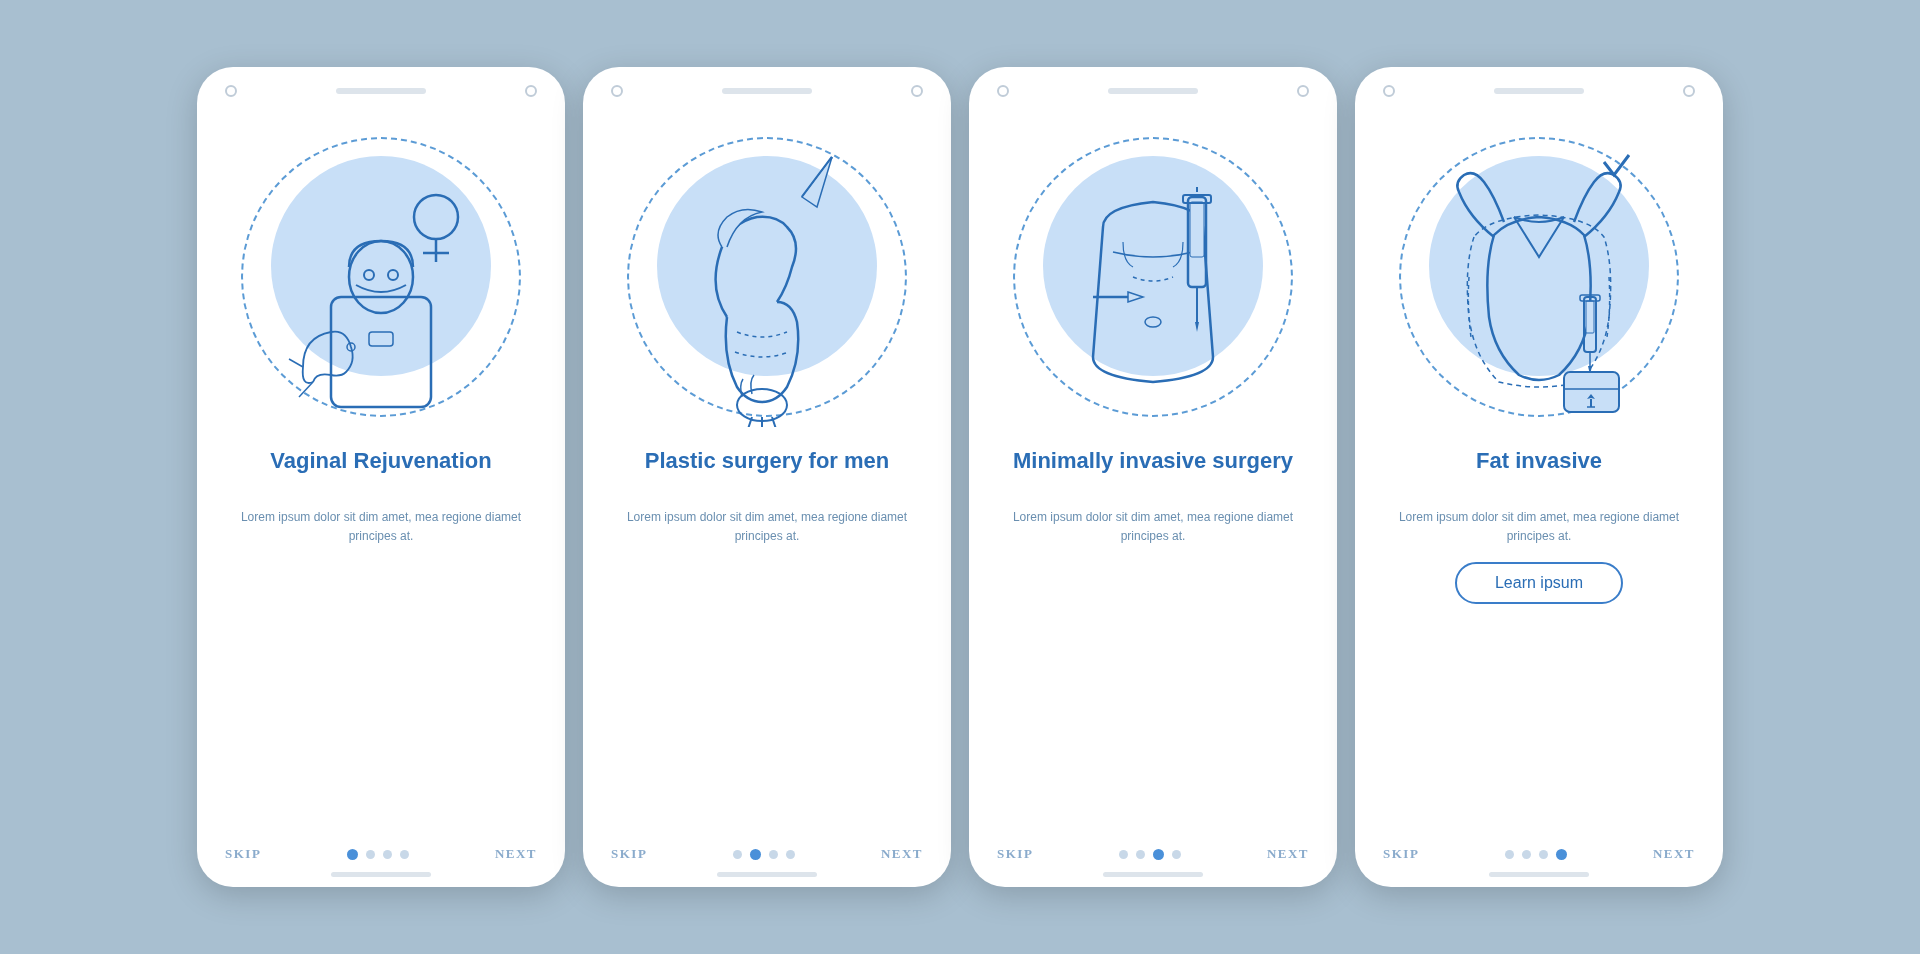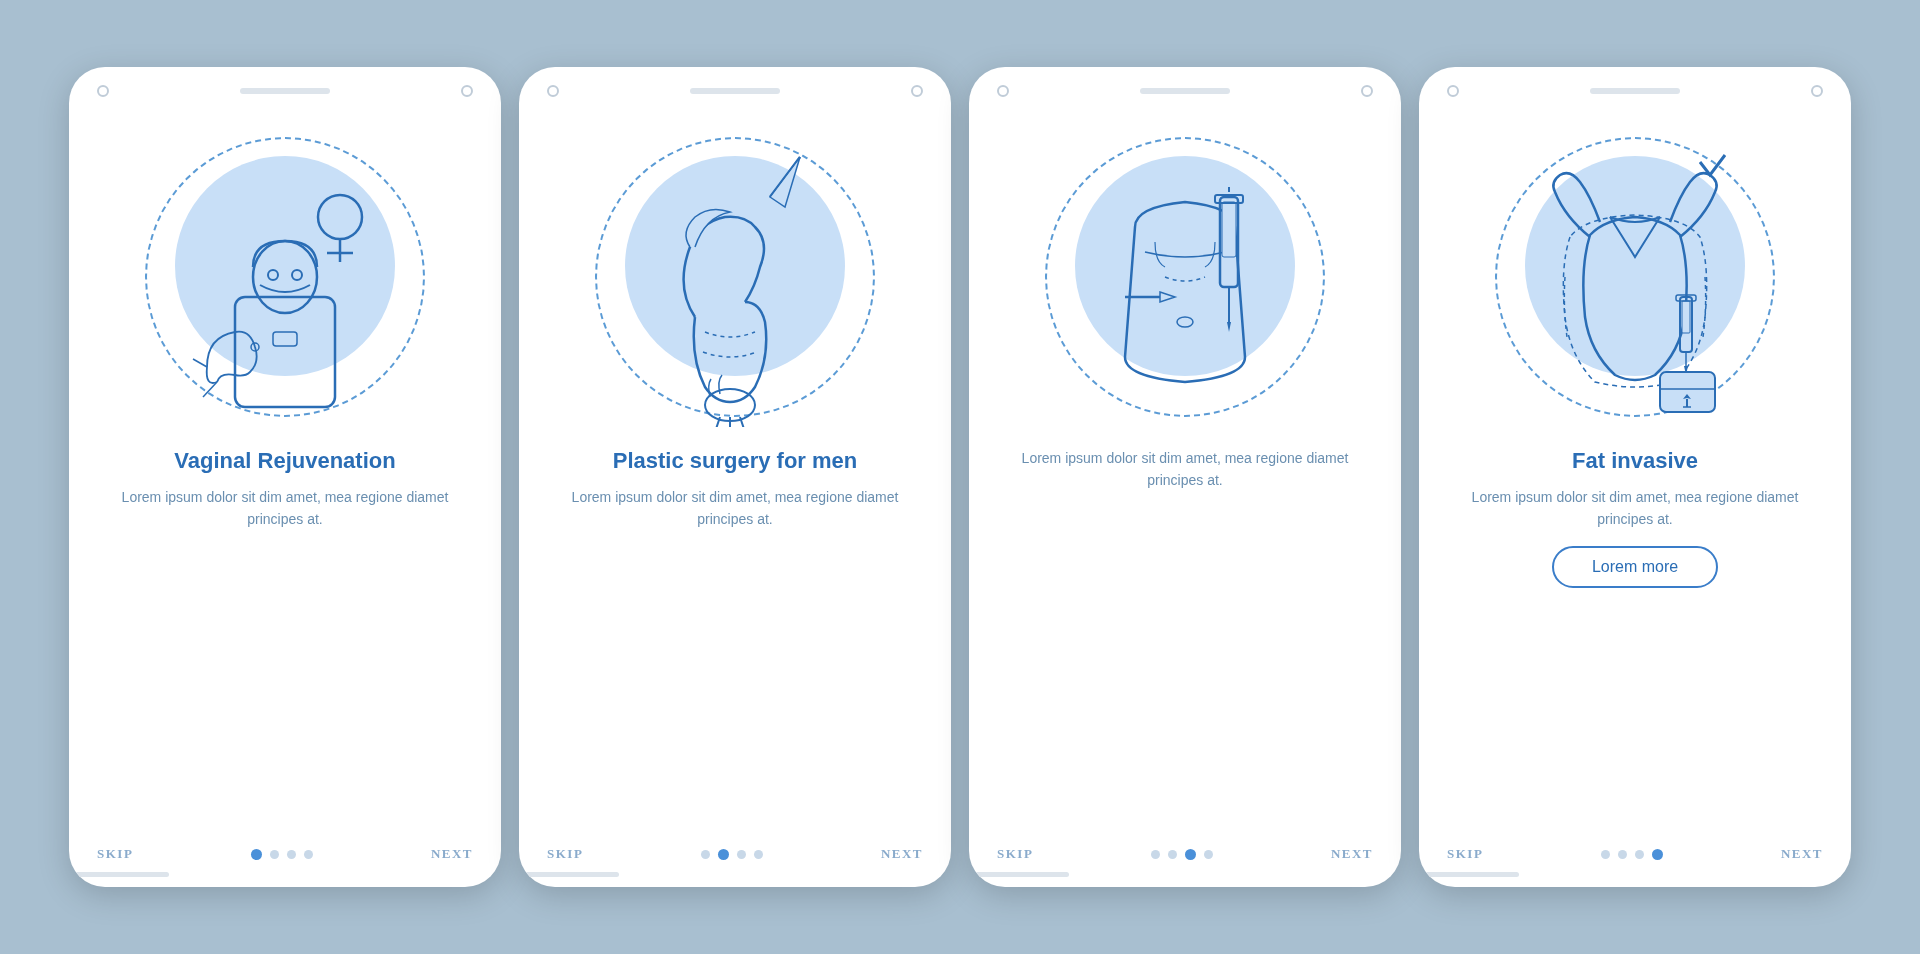--- a/index.html
+++ b/index.html
@@ -15,27 +15,28 @@
       overflow: hidden;
     }
 
     .phones-container {
       display: flex;
       gap: 18px;
       padding: 40px;
     }
 
     .phone {
-      width: 432px;
+      width: 368px;
       height: 820px;
       background: #ffffff;
       border-radius: 36px;
       box-shadow: 0 8px 32px rgba(0,0,0,0.18);
       display: flex;
       flex-direction: column;
+      align-items: center;
       overflow: hidden;
       position: relative;
     }
 
     .phone-top-bar {
       width: 100%;
       display: flex;
       align-items: center;
       justify-content: space-between;
       padding: 18px 28px 10px 28px;
@@ -113,25 +114,26 @@
     .card-title {
       font-size: 22px;
       font-weight: 600;
       color: #2a6db5;
       text-align: center;
       margin-bottom: 10px;
       line-height: 1.3;
     }
 
     .card-desc {
-      font-size: 14px;
+      font-size: 12px;
       color: #6a8fb0;
       text-align: center;
       line-height: 1.6;
       margin-bottom: 16px;
+      margin-top: 22px;
     }
 
     .learn-more-btn {
       border: 2px solid #3a7dc9;
       border-radius: 24px;
       padding: 10px 38px;
       background: transparent;
       color: #2a6db5;
       font-size: 16px;
       cursor: pointer;
@@ -334,20 +336,22 @@
         <path d="M60 160 L95 160" stroke="#2a6db5" stroke-width="2.5"></path>
         <path d="M95 155 L110 160 L95 165 Z" fill="#c8dff7" stroke="#2a6db5" stroke-width="1.5"></path>
 
         <path d="M100 140 Q120 148 140 140" stroke="#2a6db5" stroke-width="1.5" stroke-dasharray="4,4" fill="none"></path>
 
         <ellipse cx="120" cy="185" rx="8" ry="5" fill="none" stroke="#2a6db5" stroke-width="1.5"></ellipse>
       </svg>
     </div>
 
     <div class="phone-content">
+      <div class="card-title">Minimally
+invasive surgery</div>
       <div class="card-desc">Lorem ipsum dolor sit dim amet, mea regione diamet principes at.</div>
     </div>
 
     <div class="phone-nav">
       <span class="nav-skip">SKIP</span>
       <div class="dots">
         <div class="dot"></div>
         <div class="dot"></div>
         <div class="dot active"></div>
         <div class="dot"></div>
@@ -397,21 +401,21 @@
         <path d="M172 257 L168 262 L172 261 L176 262 Z" fill="#2a6db5"></path>
 
         <path d="M50 140 Q48 170 52 200" stroke="#2a6db5" stroke-width="1.5" stroke-dasharray="4,4" fill="none"></path>
         <path d="M190 140 Q192 170 188 200" stroke="#2a6db5" stroke-width="1.5" stroke-dasharray="4,4" fill="none"></path>
       </svg>
     </div>
 
     <div class="phone-content">
       <div class="card-title">Fat invasive</div>
       <div class="card-desc">Lorem ipsum dolor sit dim amet, mea regione diamet principes at.</div>
-      <button class="learn-more-btn">Lorem more</button>
+      <button class="learn-more-btn">Learn ipsum</button>
     </div>
 
     <div class="phone-nav">
       <span class="nav-skip">SKIP</span>
       <div class="dots">
         <div class="dot"></div>
         <div class="dot"></div>
         <div class="dot"></div>
         <div class="dot active"></div>
       </div>

